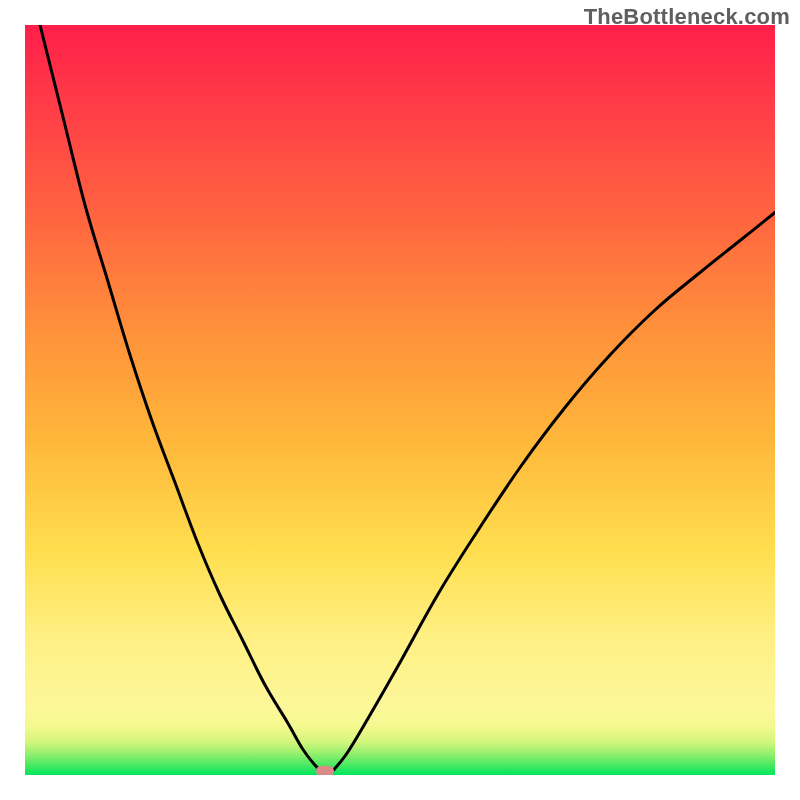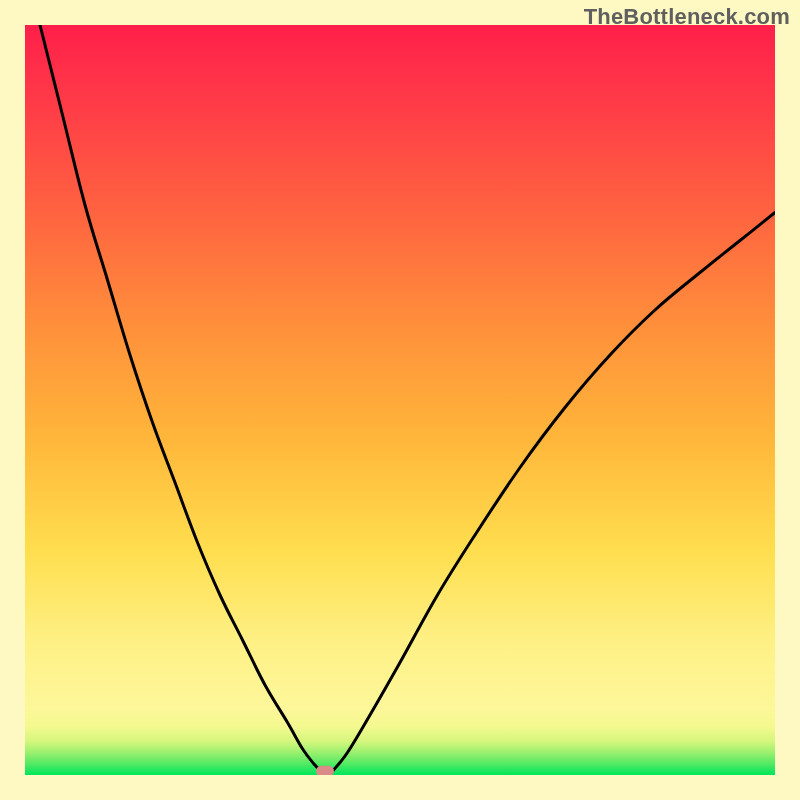--- a/index.html
+++ b/index.html
@@ -8,21 +8,21 @@
     width: 800px;
     height: 800px;
     background: #000;
     font-family: Arial, Helvetica, sans-serif;
     overflow: hidden;
   }
   .frame {
     position: relative;
     width: 800px;
     height: 800px;
-    background: #fef9c3;
+    background: #ffffff;
   }
   .plot-area {
     position: absolute;
     left: 25px;
     top: 25px;
     width: 750px;
     height: 750px;
   }
   .plot-area svg {
     display: block;

